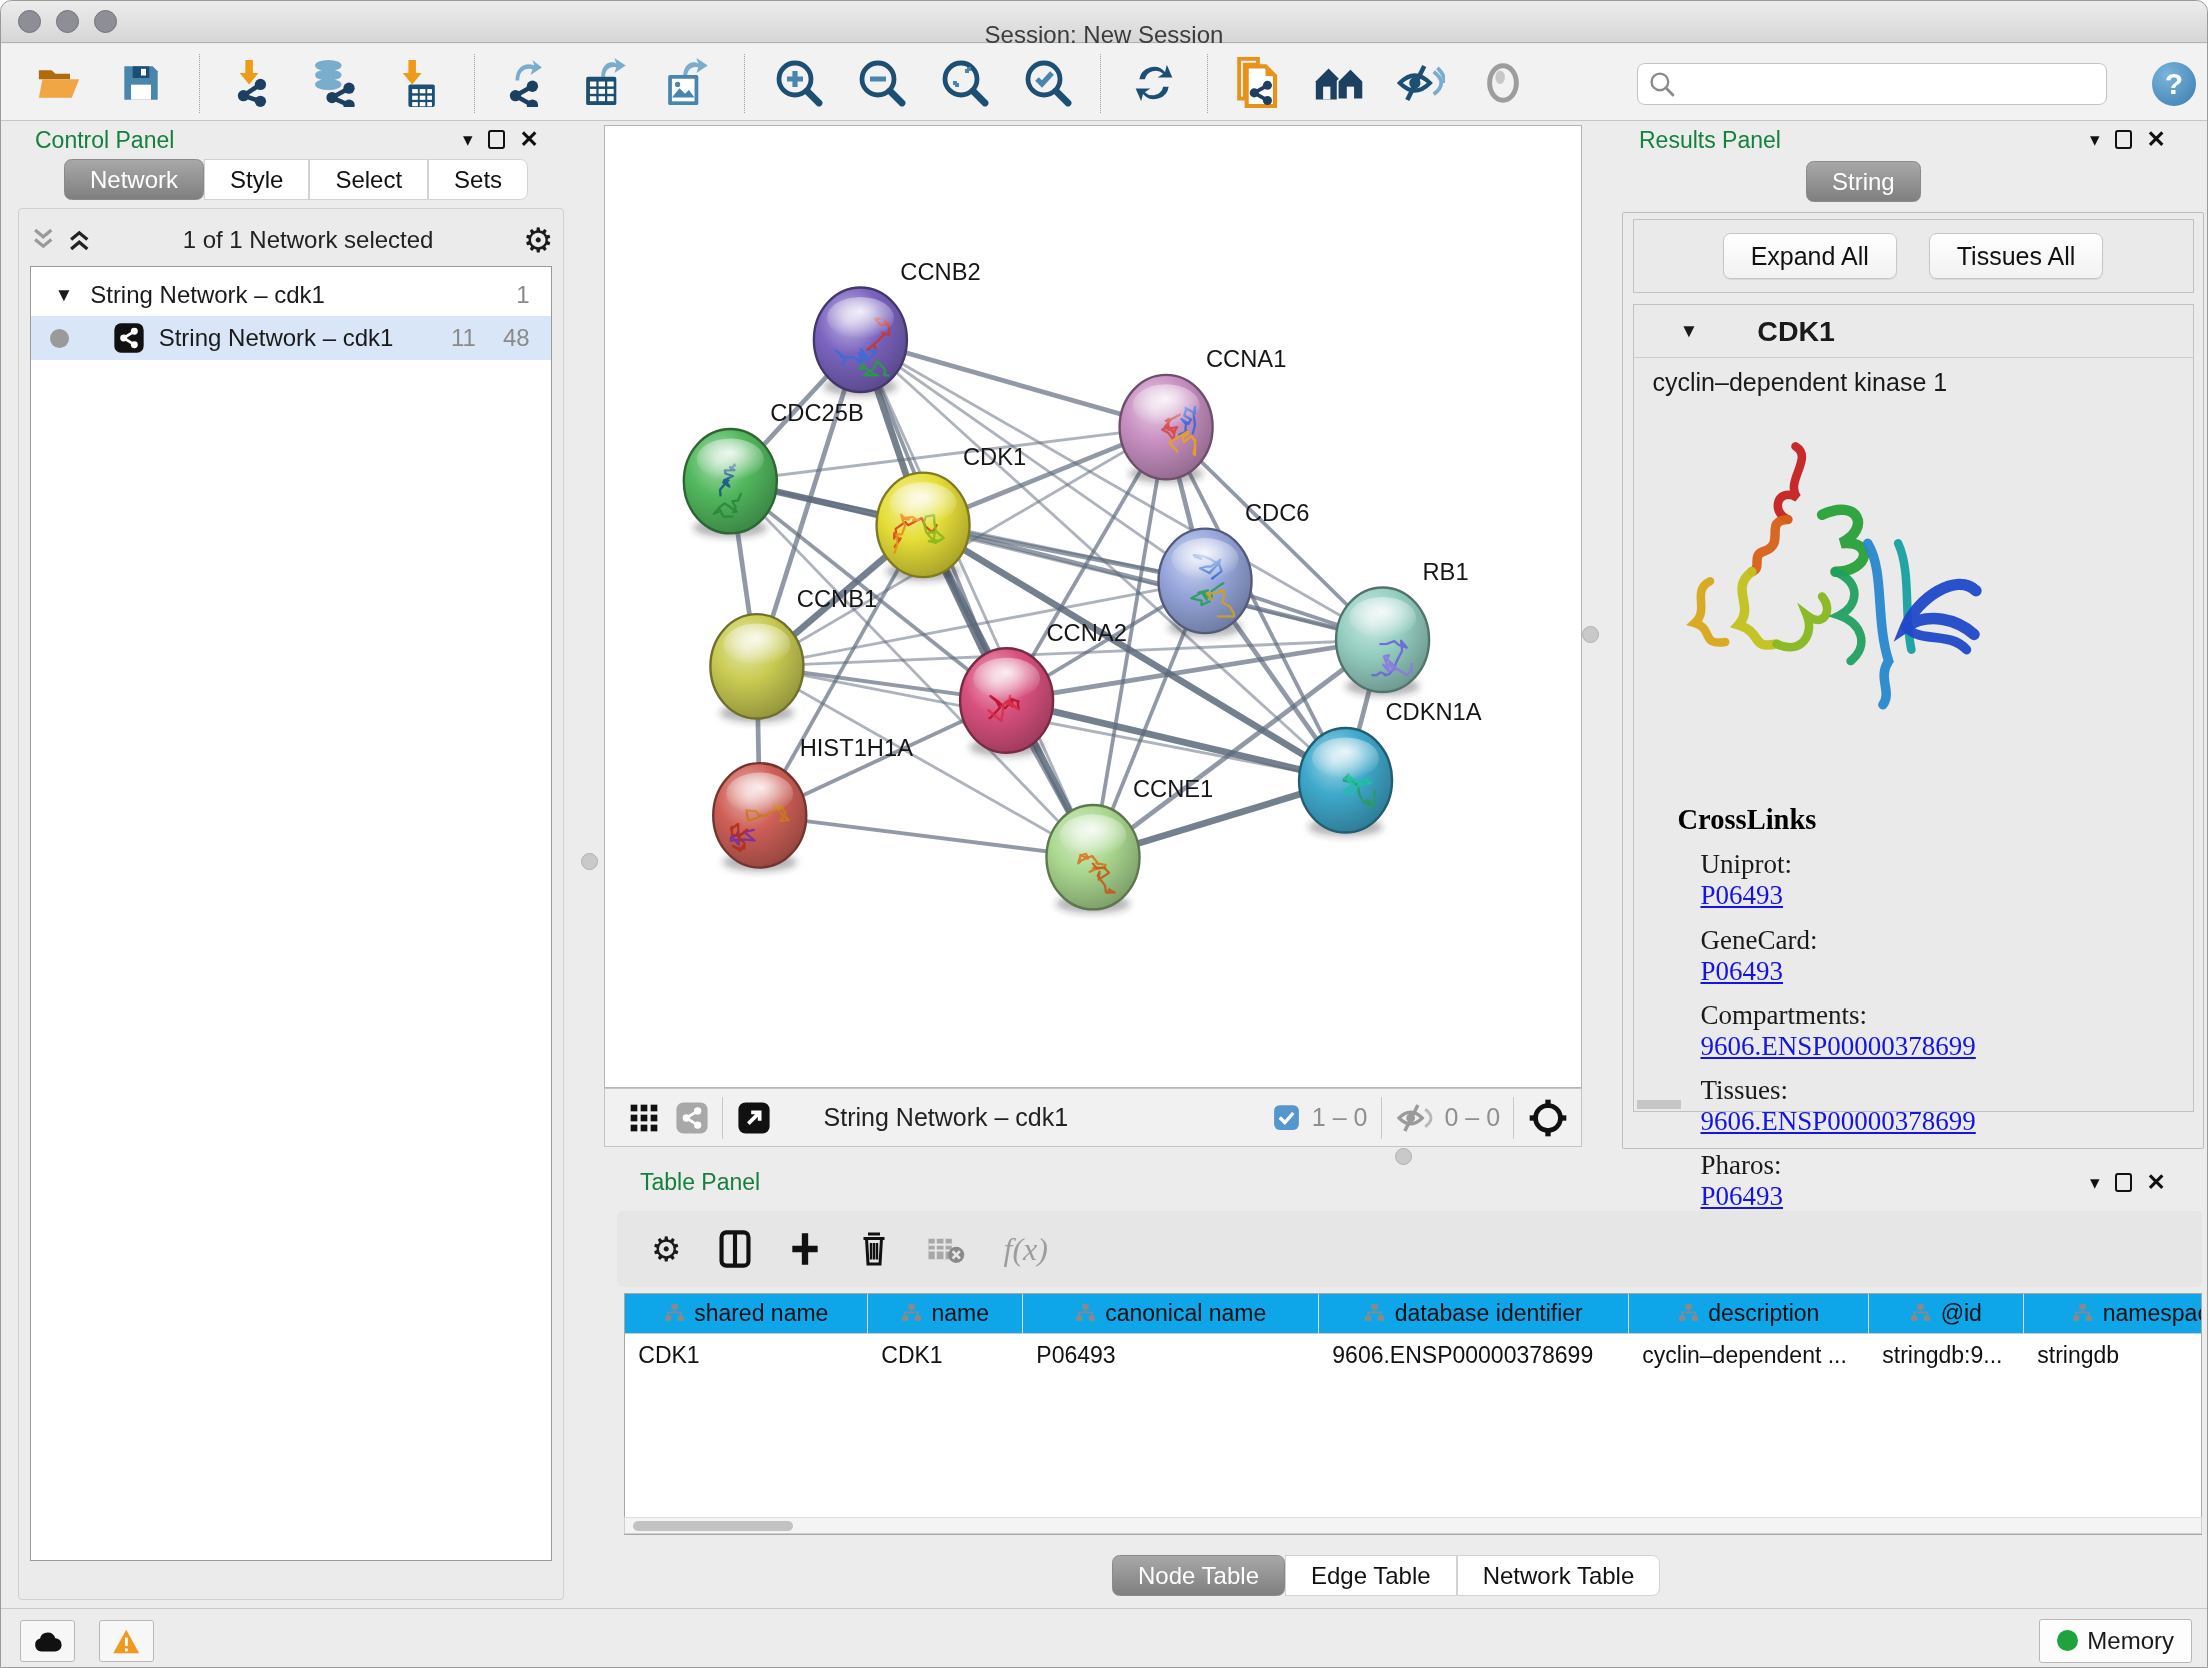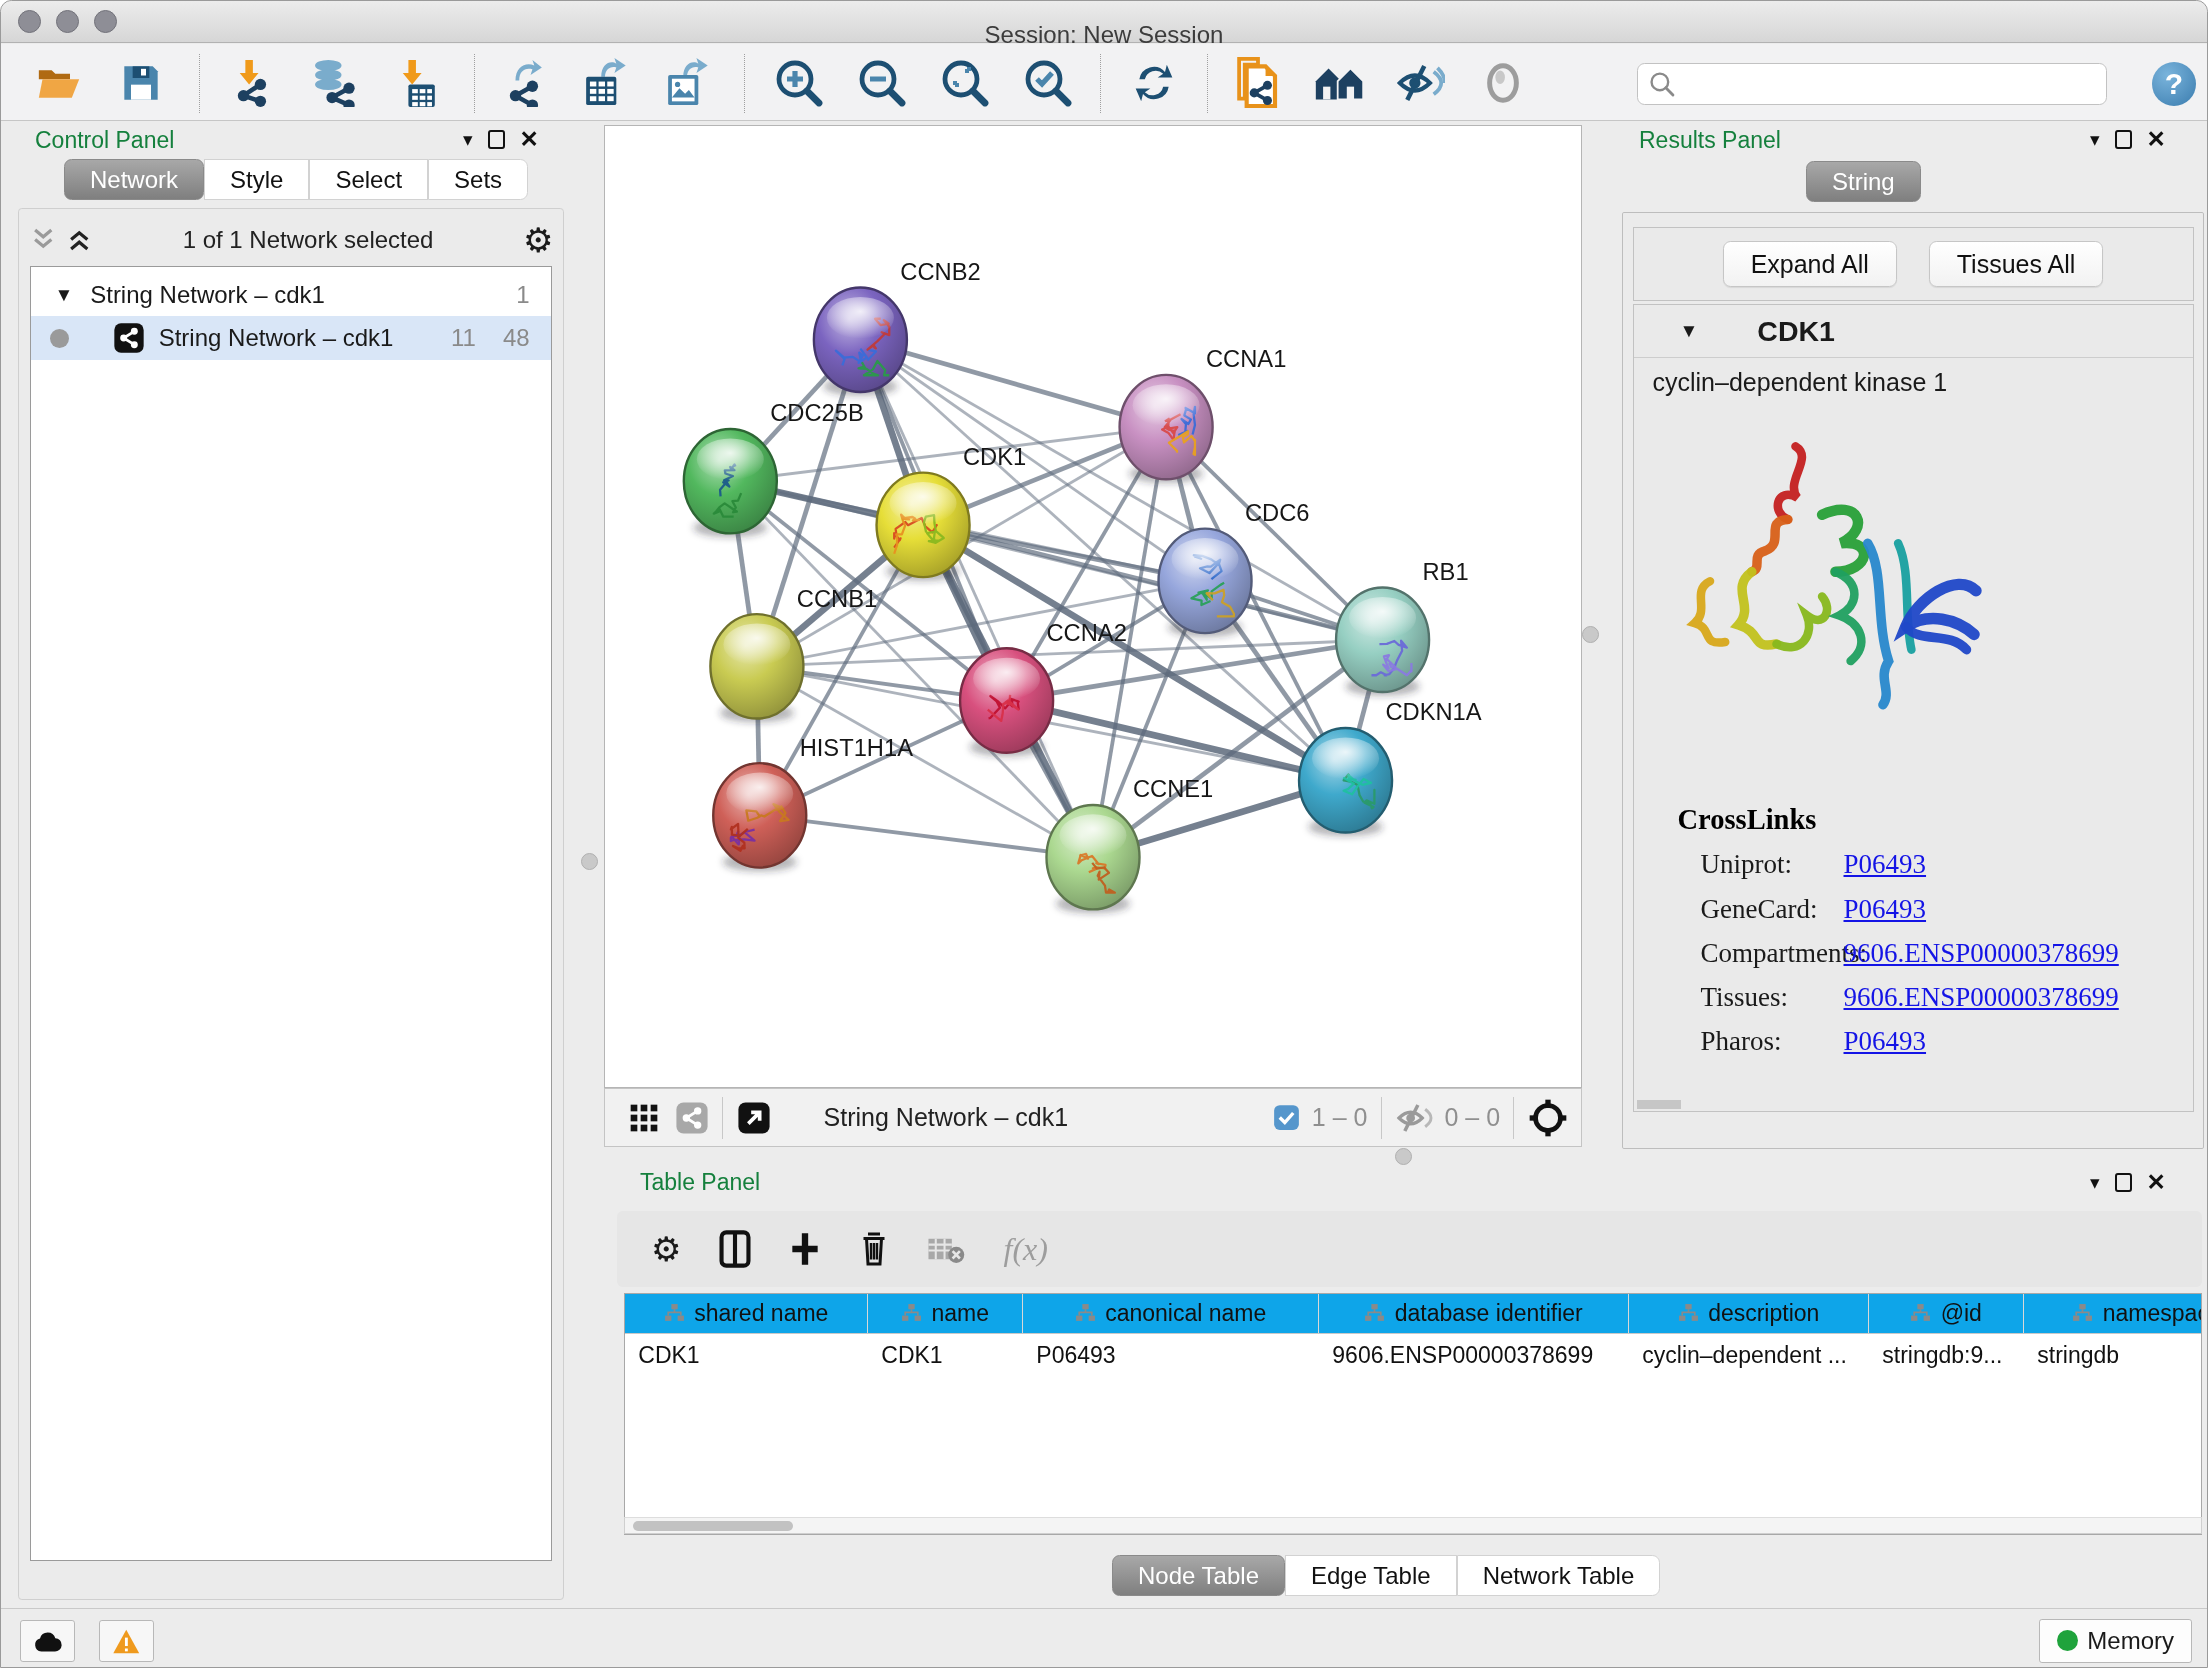--- a/index.html
+++ b/index.html
@@ -77,21 +77,21 @@
     border:1px solid #c2c2c2;}
   .btn{background:linear-gradient(#ffffff,#f2f2f2);border:1px solid #c6c6c6;
     border-radius:7.6px;font-size:25px;padding:7.6px 27px;color:#111;
     box-shadow:0 1px 1px rgba(0,0,0,.08);}
   .gene-head{position:absolute;left:0;right:0;top:0;height:53px;border-bottom:1px solid #cdcdcd;
     display:flex;align-items:center;}
   .gene-sym{font-size:28.5px;font-weight:bold;}
   .gene-desc{position:absolute;left:19px;top:63px;font-size:25px;color:#1a1a1a;}
   .xl{font-family:"Liberation Serif",serif;}
   .xl-title{font-size:28.5px;font-weight:bold;color:#000;}
-  .xl-row{display:flex;font-size:27px;margin-top:13.3px;}
+  .xl-row{display:flex;font-size:27px;margin-top:13.3px;flex-direction:column;}
   .xl-label{width:143px;color:#1a1a1a;}
   .xl-link{text-decoration:underline;}
   
   .tbl-head{position:absolute;left:639px;top:1168px;}
   .tbl-toolbar{position:absolute;left:616px;top:1210px;width:1585px;height:76px;
     background:#e6e6e6;border-radius:5.7px;display:flex;align-items:center;gap:38px;
     padding-left:34px;}
   .tbl-box{position:absolute;left:623px;top:1292px;width:1578px;height:242px;
     background:#fff;border:1px solid #a8a8a8;overflow:hidden;}
   .tbl-header{display:flex;height:40px;border-bottom:1px solid #c9c9c9;background:#0ea5e9;}
@@ -626,21 +626,21 @@
   <div class="res-head panel-title">Results Panel</div>
   <div class="panel-ctrls" style="left:2089px;top:127px">
     <span class="pc-collapse">▾</span>
     <span class="pc-float"></span>
     <span class="pc-close">✕</span>
   </div>
   <div class="res-tab seg">
     <span class="tab sel">String</span>
   </div>
   <div class="res-card">
-    <div class="res-box" style="top:14px;height:74px;display:flex;align-items:center;justify-content:center;gap:32px">
+    <div class="res-box" style="top:6px;height:74px;display:flex;align-items:center;justify-content:center;gap:32px">
       <button class="btn">Expand All</button>
       <button class="btn">Tissues All</button>
     </div>
     <div class="res-box" style="top:91px;height:808px">
       <div class="gene-head">
         <span style="margin-left:46px;font-size:19px">▼</span>
         <span class="gene-sym" style="margin-left:59px">CDK1</span>
       </div>
       <div class="gene-desc">cyclin–dependent kinase 1</div>
       <svg width="323" height="314" viewBox="0 0 340 330" style="position:absolute;left:38px;top:124px">

